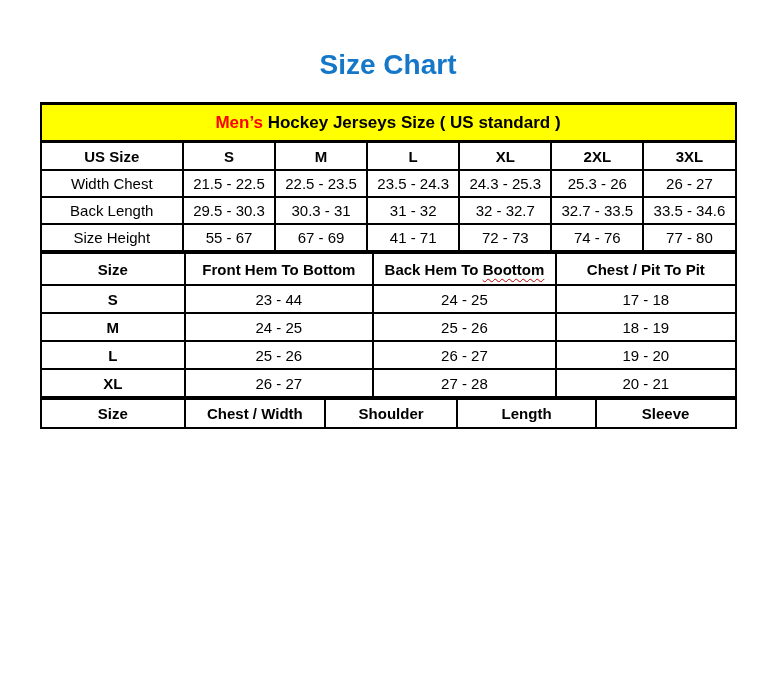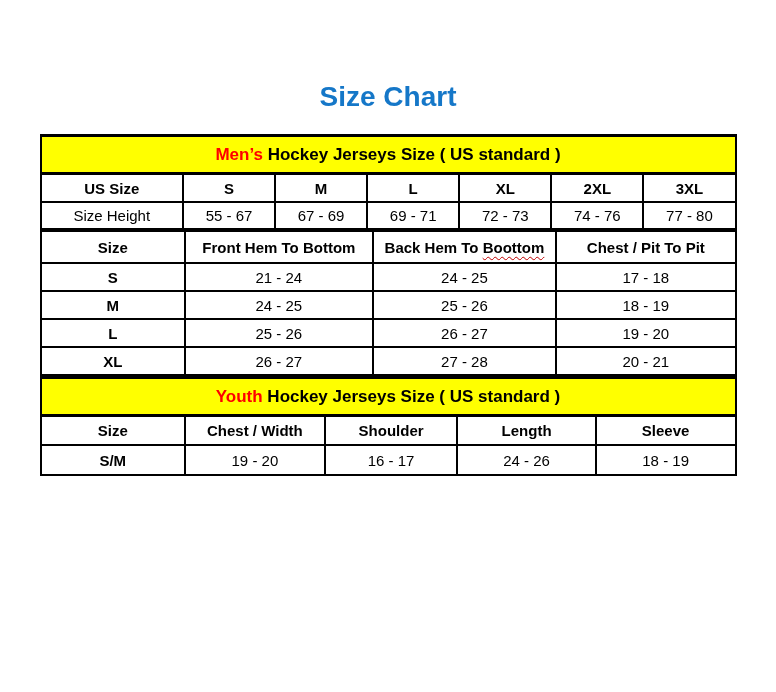--- a/index.html
+++ b/index.html
@@ -3,21 +3,21 @@
 <meta charset="utf-8">
 <style>
   html,body { margin:0; padding:0; }
   body {
     width:776px; height:692px; background:#ffffff;
     font-family:"Liberation Sans", sans-serif; color:#000;
     overflow:hidden;
   }
   .title {
     text-align:center; color:#1577c8; font-size:28px; font-weight:bold;
-    margin:80px 0 20px 0; line-height:34px; letter-spacing:0px;
+    margin:48px 0 20px 0; line-height:34px; letter-spacing:0px;
   }
   .tables { width:697px; margin:0 auto; }
   table { border-collapse:collapse; width:100%; table-layout:fixed; }
   td, th {
     border:2px solid #000; text-align:center; vertical-align:middle;
     font-size:15px; font-weight:normal; padding:0 2px; color:#000;
     overflow:hidden; white-space:nowrap;
   }
   tr.banner td {
     background:#ffff00; font-weight:bold; font-size:17px; height:35px;
@@ -64,24 +64,42 @@
       <tr class="head">
         <td>US Size</td>
         <td>S</td>
         <td>M</td>
         <td>L</td>
         <td>XL</td>
         <td>2XL</td>
         <td>3XL</td>
       </tr>
       <tr class="data">
+        <td>Width Chest</td>
+        <td>21.5 - 22.5</td>
+        <td>22.5 - 23.5</td>
+        <td>23.5 - 24.3</td>
+        <td>24.3 - 25.3</td>
+        <td>25.3 - 26</td>
+        <td>26 - 27</td>
+      </tr>
+      <tr class="data">
+        <td>Back Length</td>
+        <td>29.5 - 30.3</td>
+        <td>30.3 - 31</td>
+        <td>31 - 32</td>
+        <td>32 - 32.7</td>
+        <td>32.7 - 33.5</td>
+        <td>33.5 - 34.6</td>
+      </tr>
+      <tr class="data">
         <td>Size Height</td>
         <td>55 - 67</td>
         <td>67 - 69</td>
-        <td>69 - 71</td>
+        <td>41 - 71</td>
         <td>72 - 73</td>
         <td>74 - 76</td>
         <td>77 - 80</td>
       </tr>
     </tbody>
       </table>
 
     <table class="womens">
       <colgroup>
         <col style="width:20.8%">
@@ -91,21 +109,21 @@
       </colgroup>
       <tbody>
       <tr class="head">
         <td>Size</td>
         <td>Front Hem To Bottom</td>
         <td><span>Back Hem To </span><span class="squiggle">Boottom</span></td>
         <td>Chest / Pit To Pit</td>
       </tr>
       <tr class="data">
         <td class="lbl">S</td>
-        <td>21 - 24</td>
+        <td>23 - 44</td>
         <td>24 - 25</td>
         <td>17 - 18</td>
       </tr>
       <tr class="data">
         <td class="lbl">M</td>
         <td>24 - 25</td>
         <td>25 - 26</td>
         <td>18 - 19</td>
       </tr>
       <tr class="data">
@@ -125,34 +143,24 @@
 
     <table class="youth">
       <colgroup>
         <col style="width:20.8%">
           <col style="width:20.1%">
           <col style="width:19.1%">
           <col style="width:19.9%">
           <col style="width:20.1%">
       </colgroup>
       <tbody>
-          <tr class="banner">
-        <td colspan="5"><span class="hl">Youth</span><span> Hockey Jerseys Size ( US standard )</span></td>
-      </tr>
       <tr class="head">
         <td>Size</td>
         <td>Chest / Width</td>
         <td>Shoulder</td>
         <td>Length</td>
         <td>Sleeve</td>
-      </tr>
-      <tr class="data">
-        <td class="lbl">S/M</td>
-        <td>19 - 20</td>
-        <td>16 - 17</td>
-        <td>24 - 26</td>
-        <td>18 - 19</td>
       </tr>
     </tbody>
       </table>
 
   </div>
 </div>
 
 </body></html>

